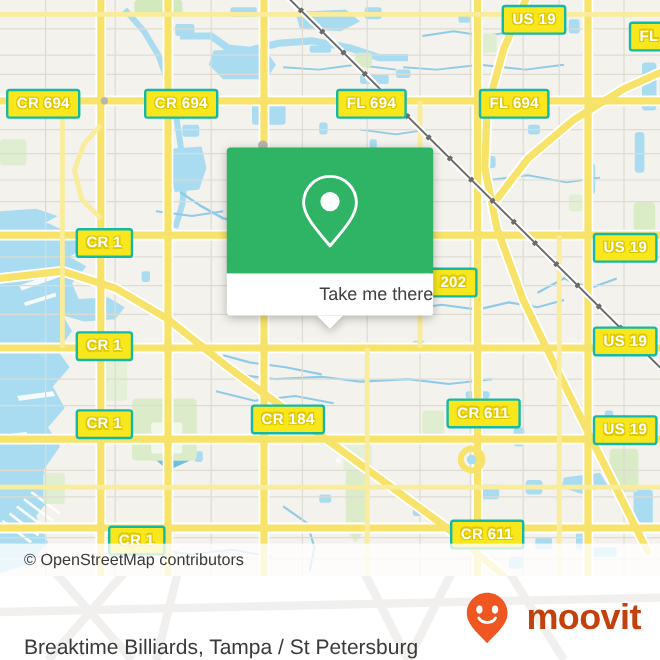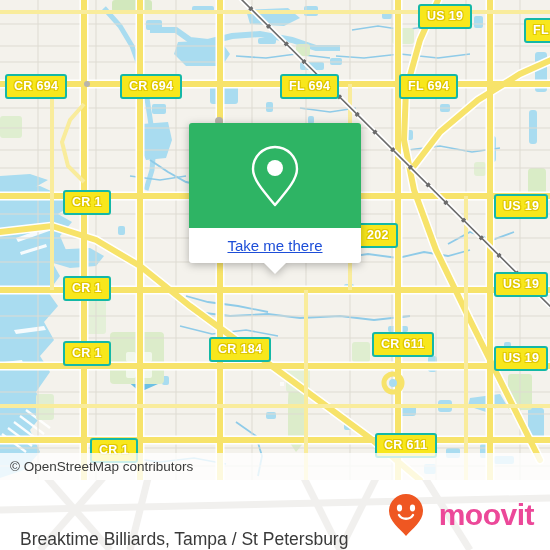--- a/index.html
+++ b/index.html
@@ -49,21 +49,21 @@
        0 0 1px #e0c800;
     letter-spacing: 0.3px;
   }
 
   
   #attribution {
     position: absolute;
     left: 0;
     bottom: 0;
     width: 100%;
-    padding: 6px 0 6px 10px;
+    padding: 6px 0 6px 20px;
     box-sizing: border-box;
     font-size: 13.5px;
     color: #3b3b3b;
     background: rgba(255,255,255,0.78);
   }
 
   
   #popup {
     position: absolute;
     left: 189px;
@@ -78,24 +78,23 @@
     display: flex;
     align-items: center;
     justify-content: center;
   }
   #popup-label {
     background: #ffffff;
     border-radius: 0 0 3px 3px;
     height: 35px;
     display: flex;
     align-items: center;
-    justify-content: center;
+    justify-content: flex-end;
     font-size: 15px;
-    color: #1d4ed8;
-    text-decoration: underline;
+    color: #404040;
   }
   #popup-tail {
     position: absolute;
     left: 50%;
     margin-left: -11px;
     top: 140px;
     width: 0; height: 0;
     border-left: 11px solid transparent;
     border-right: 11px solid transparent;
     border-top: 11px solid #ffffff;
@@ -130,21 +129,21 @@
     right: 16px;
     top: 50%;
     transform: translateY(-50%);
     display: flex;
     align-items: center;
     z-index: 2;
   }
   #moovit-word {
     font-size: 30px;
     font-weight: bold;
-    color: #ec4899;
+    color: #c2410c;
     letter-spacing: -0.5px;
     margin-left: 15px;
   }
 </style>
 </head>
 <body>
 
 <div id="app">
 
   <div id="map">

